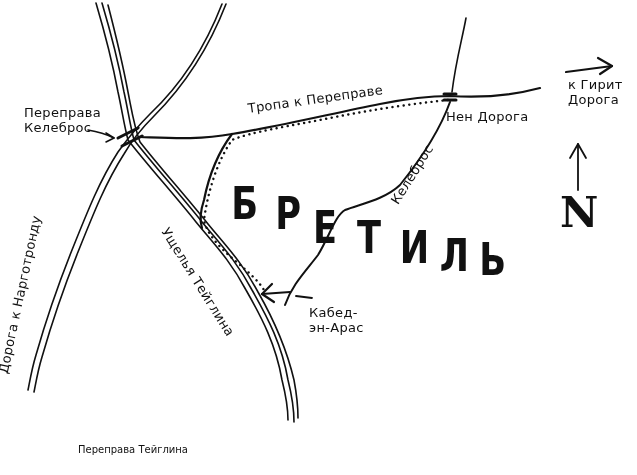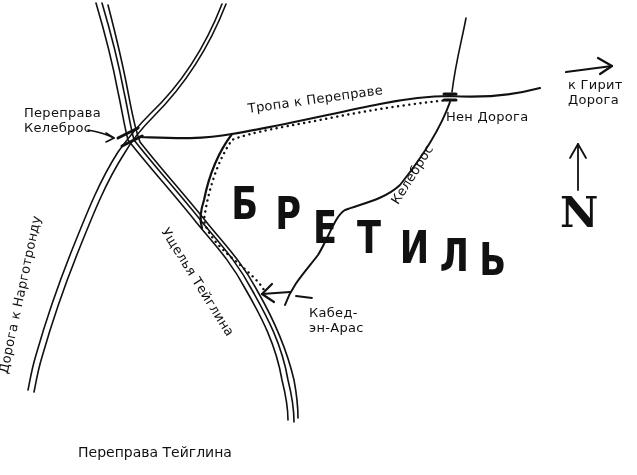--- a/index.html
+++ b/index.html
@@ -100,13 +100,13 @@
   <span class="region-letter" style="left:272px; top:188px;">Р</span>
   <span class="region-letter" style="left:310px; top:202px;">Е</span>
   <span class="region-letter" style="left:354px; top:212px;">Т</span>
   <span class="region-letter" style="left:396px; top:222px;">И</span>
   <span class="region-letter" style="left:436px; top:230px;">Л</span>
   <span class="region-letter" style="left:476px; top:234px;">Ь</span>
 </div>
 
 <div class="north-n" style="left:560px; top:188px;">N</div>
 
-<div class="label" style="left:78px; top:444px; font-size:14px;">Переправа Тейглина</div>
+<div class="label" style="left:78px; top:444px; font-size:10px;">Переправа Тейглина</div>
 
 </body></html>

